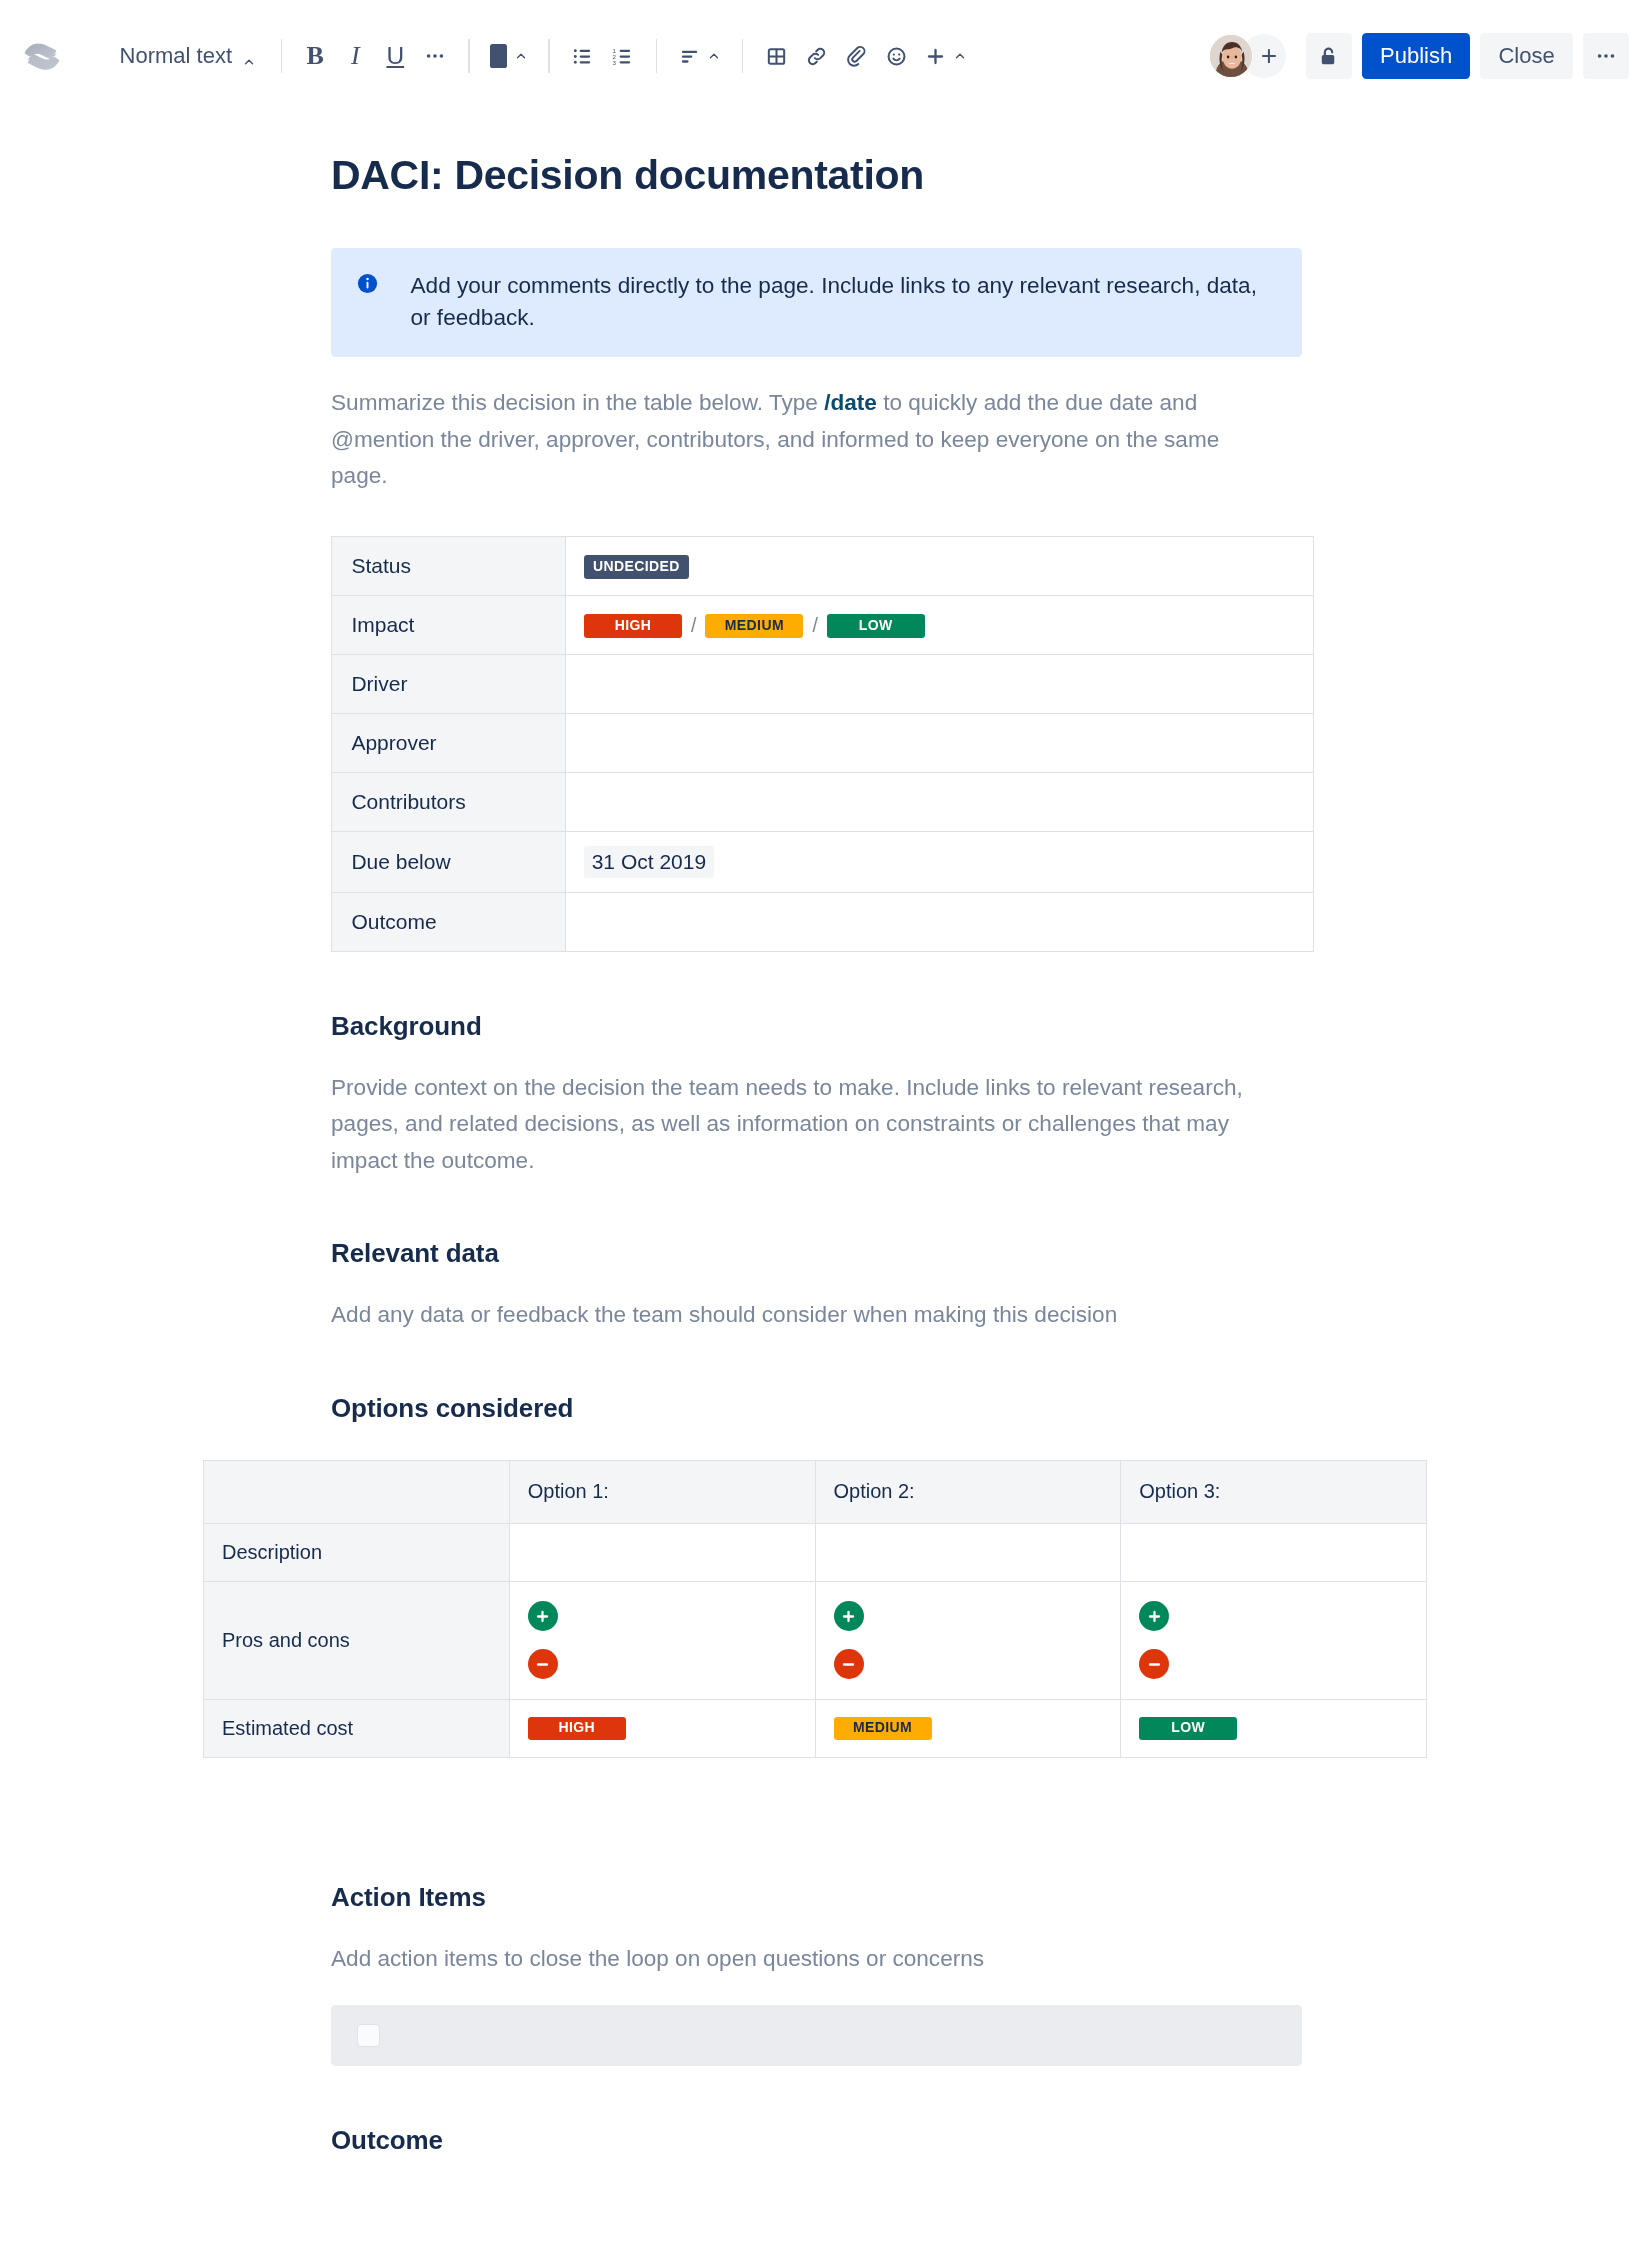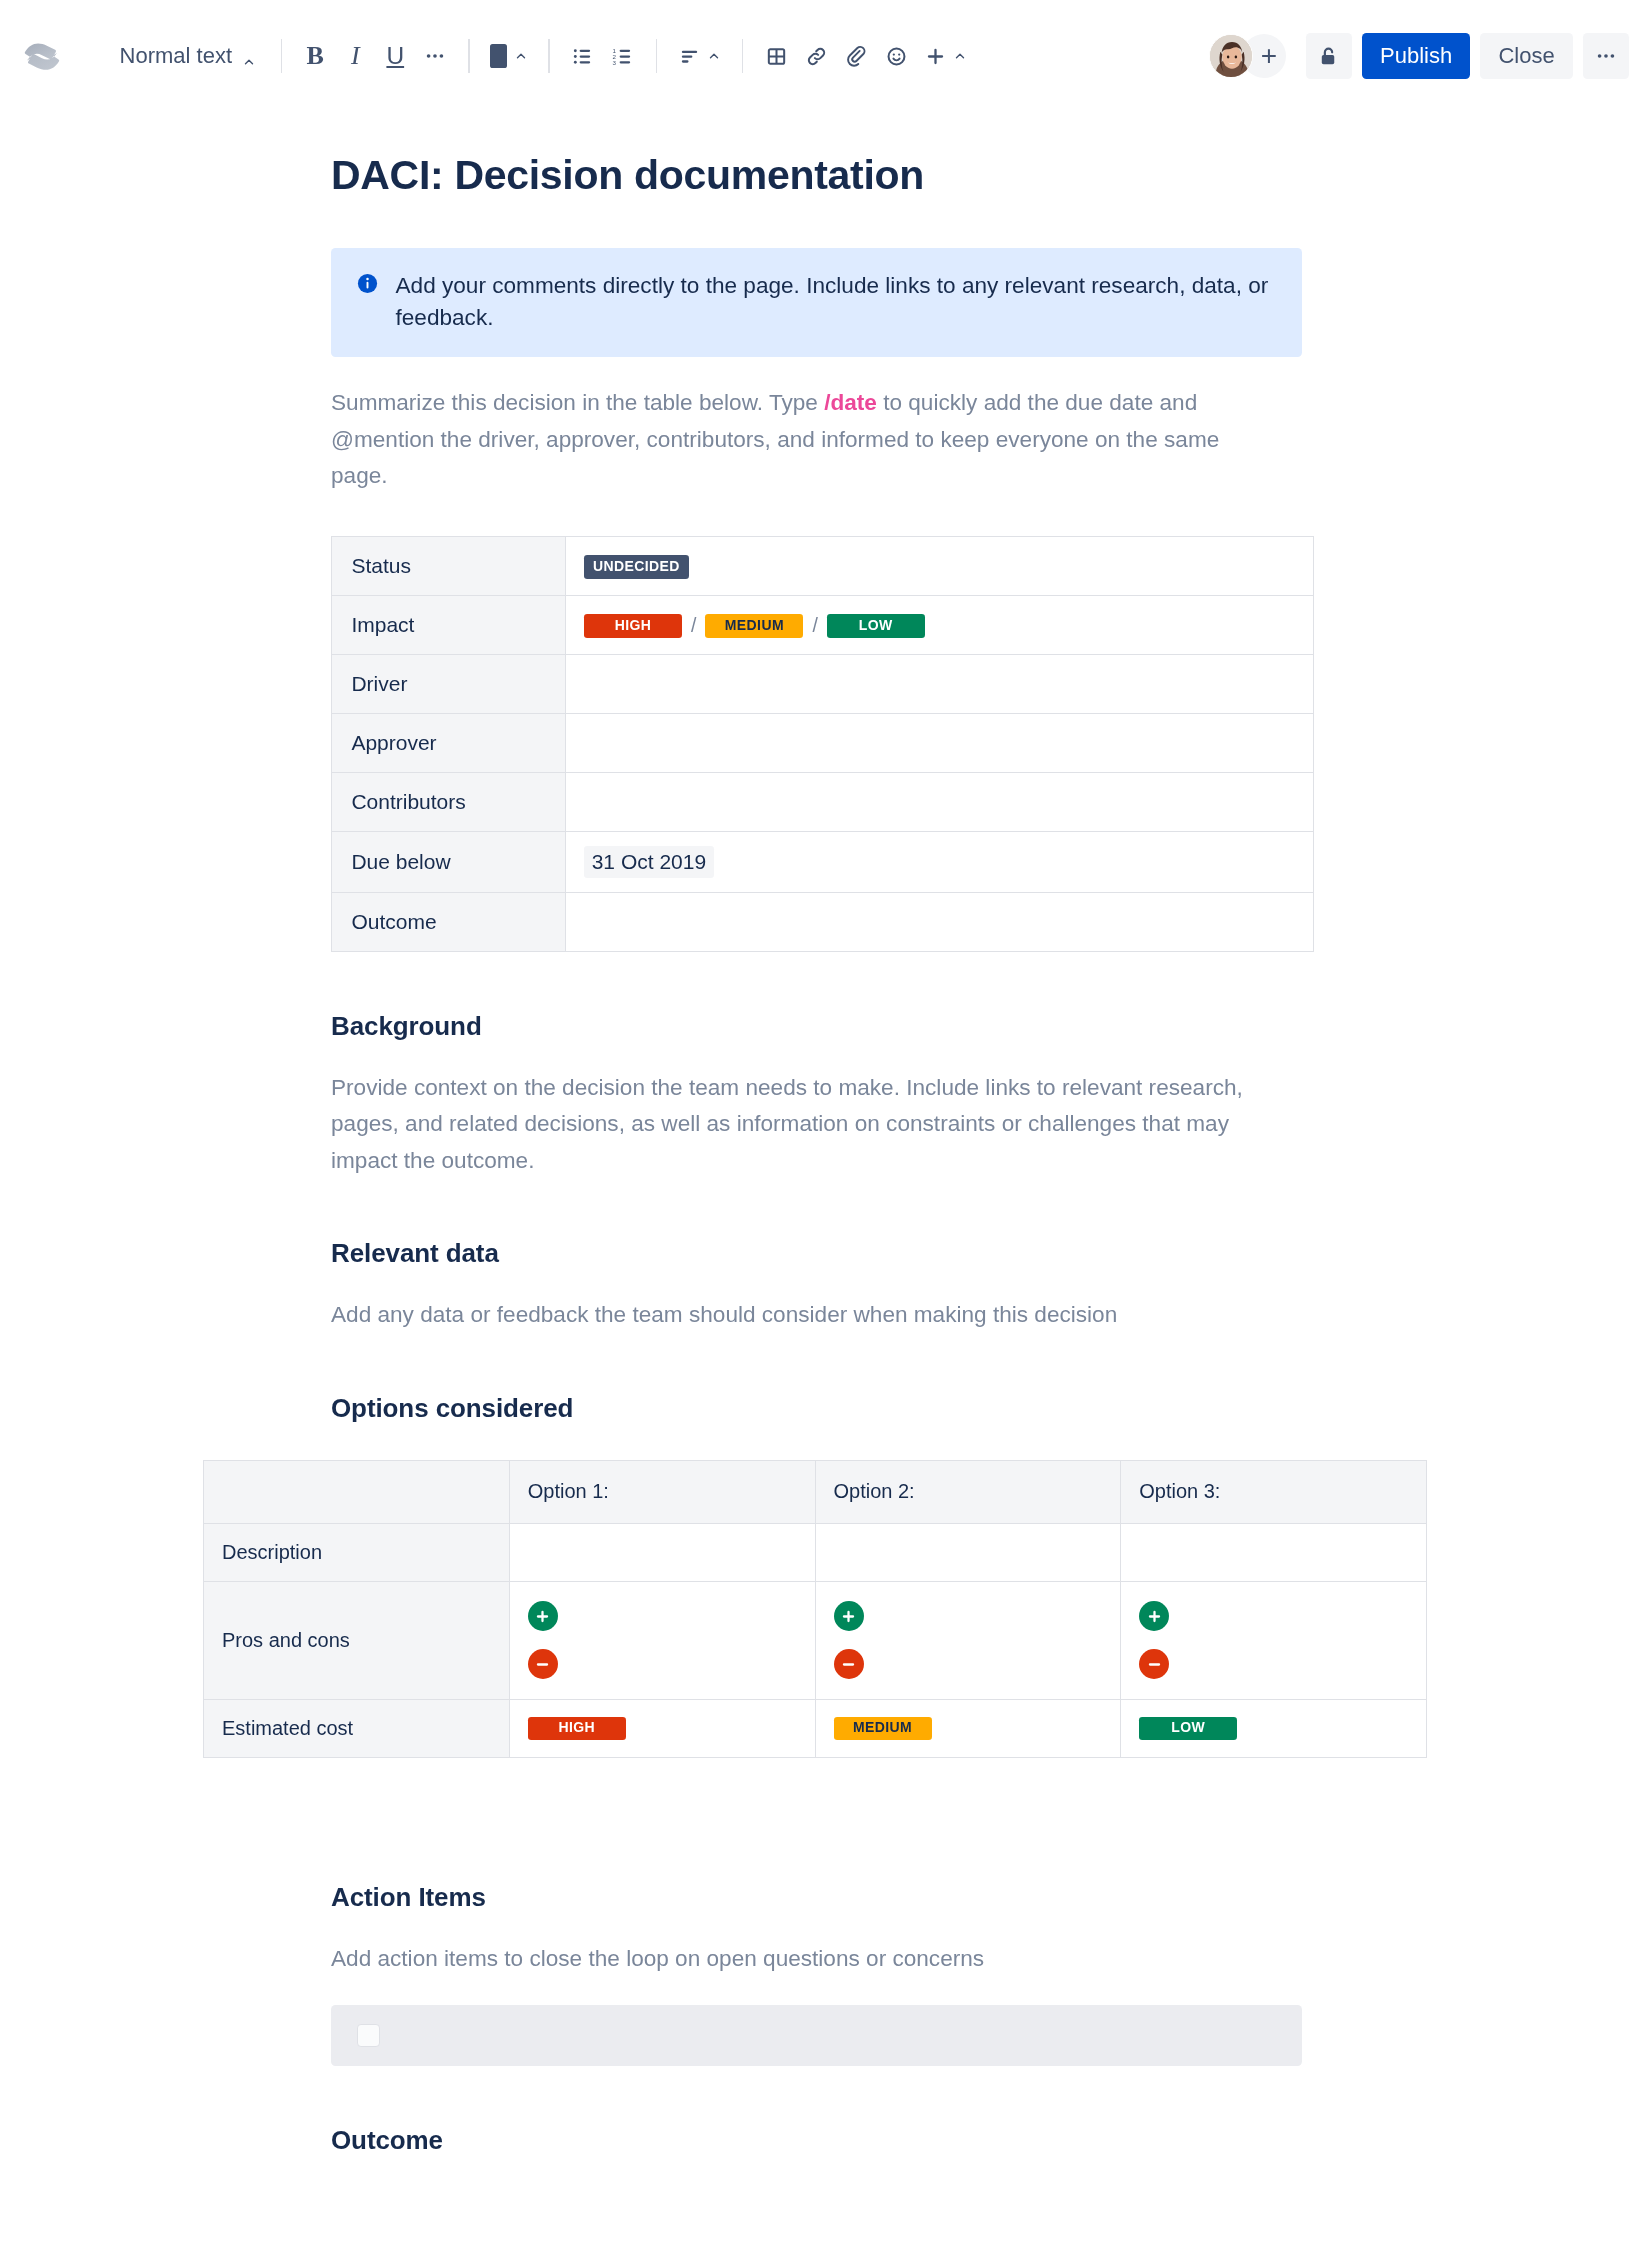--- a/index.html
+++ b/index.html
@@ -130,35 +130,35 @@
     letter-spacing: -0.3px;
   }
 
   .info-panel {
     background:#deebff;
     border-radius: 4.5px;
     margin-top: 48px;
     padding: 22px 24.5px;
     display:flex;
     align-items:flex-start;
-    gap: 17px;
+    gap: 32px;
   }
   .info-icon {
     width:23px;height:23px;flex:0 0 auto;margin-top:2.6px;
   }
   .info-text { font-size: 22.6px; line-height:1.45; color:#172b4d; }
 
   p.body-text {
     font-size: 22.6px;
     line-height: 1.62;
     color: #7a869a;
     margin: 28px 0 0 0;
     max-width: 942px;
   }
-  p.body-text b { color:#ec4899; font-weight:bold; }
+  p.body-text b { color:#0c4a6e; font-weight:bold; }
 
   
   table.daci {
     border-collapse: collapse;
     margin-top: 41px;
     width: 983px;
     table-layout: fixed;
   }
   table.daci td { border: 1.3px solid #dfe1e6; vertical-align: middle; }
   table.daci td.lbl {

